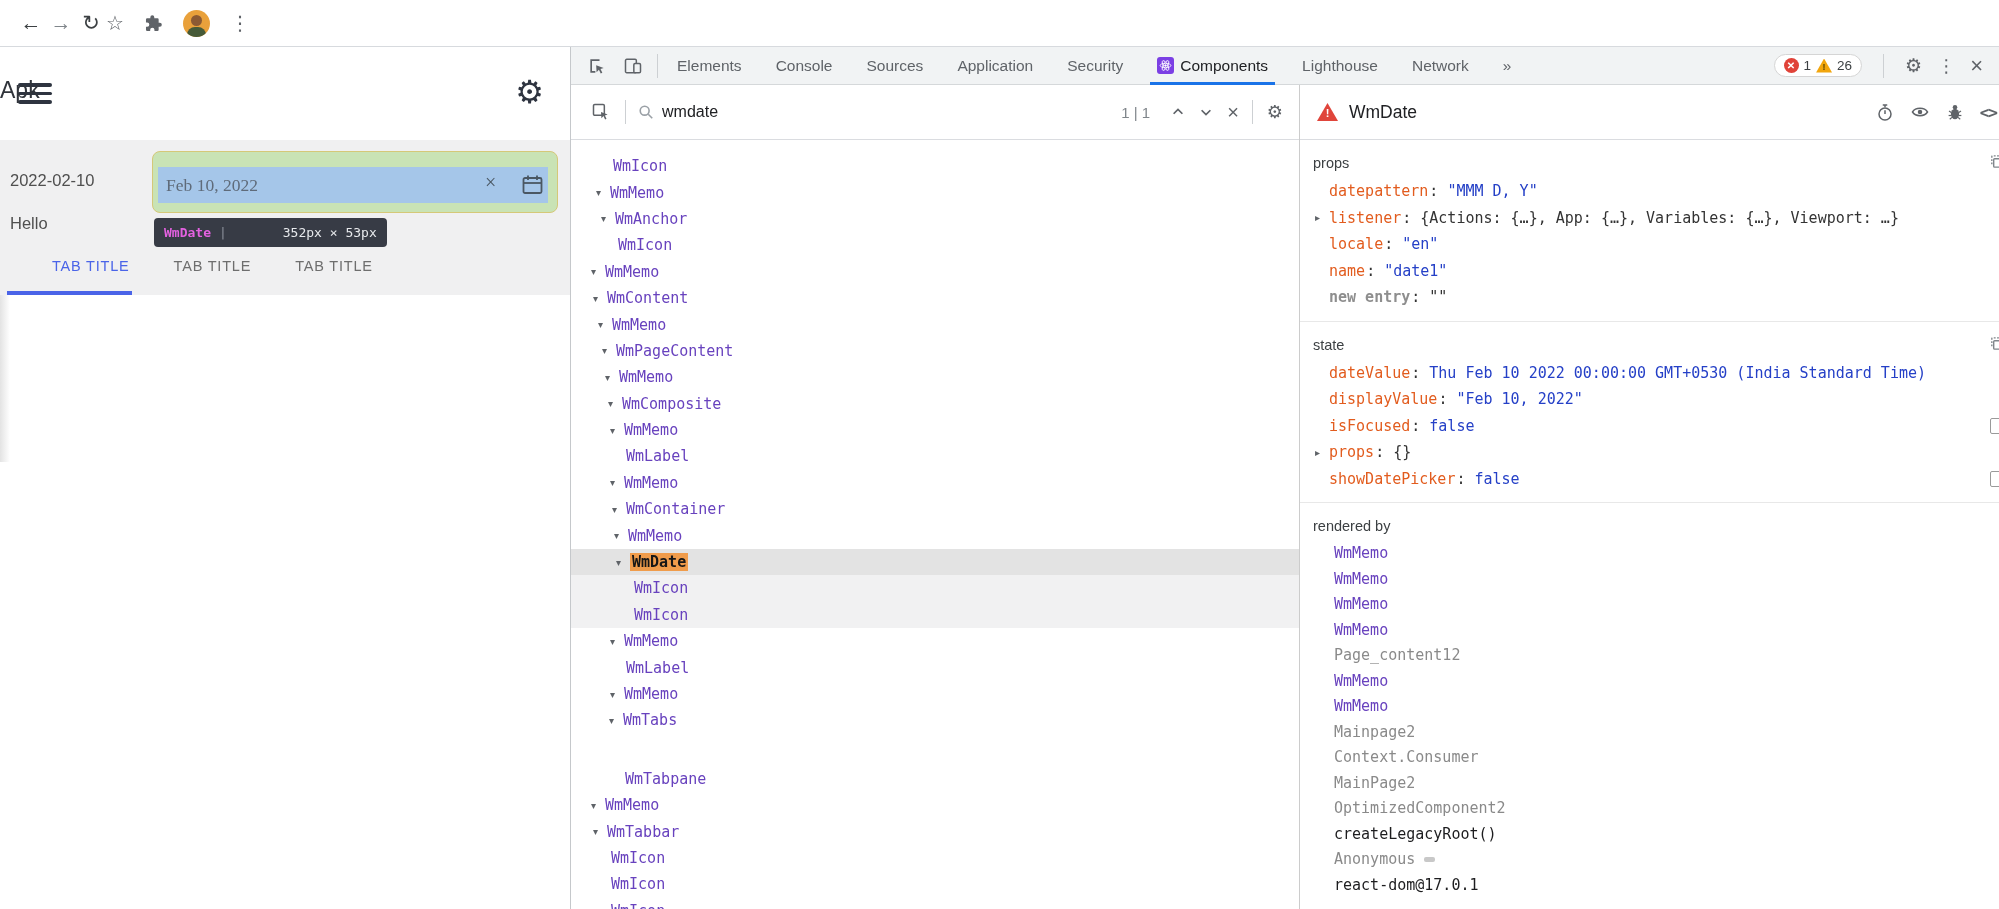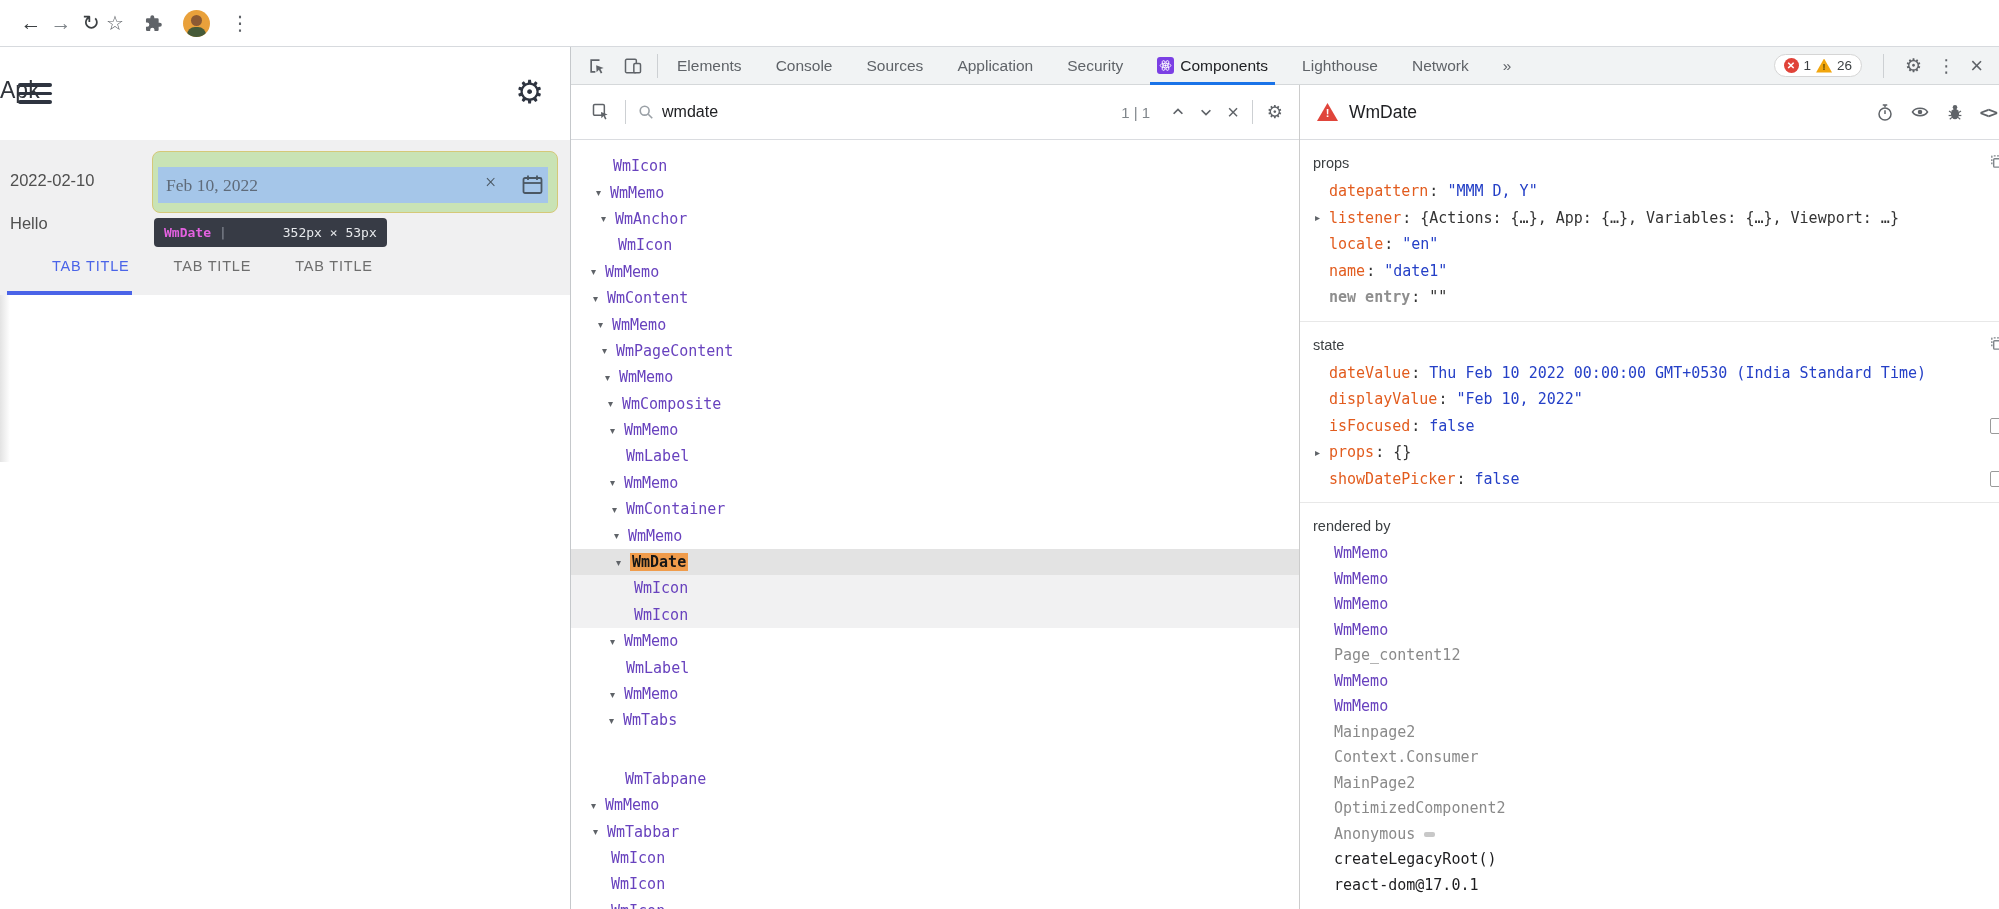--- a/index.html
+++ b/index.html
@@ -583,25 +583,25 @@
                 <div class="rb-row">
                   <span class="rb-muted">Context.Consumer</span>
                 </div>
                 <div class="rb-row">
                   <span class="rb-muted">MainPage2</span>
                 </div>
                 <div class="rb-row">
                   <span class="rb-muted">OptimizedComponent2</span>
                 </div>
                 <div class="rb-row">
+                  <span class="rb-plain">createLegacyRoot()</span>
+                </div>
+                <div class="rb-row">
                   <span class="rb-muted">Anonymous</span>
                   <span class="rb-dash"></span>
-                </div>
-                <div class="rb-row">
-                  <span class="rb-plain">createLegacyRoot()</span>
                 </div>
                 <div class="rb-row">
                   <span class="rb-plain">react-dom@17.0.1</span>
                 </div>
               </div>
           </div>
         </div>
       </div>
     </div>
   </div>

